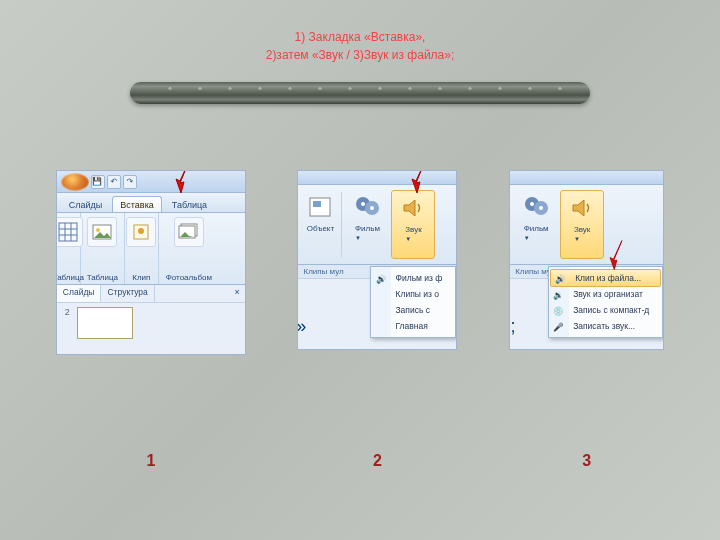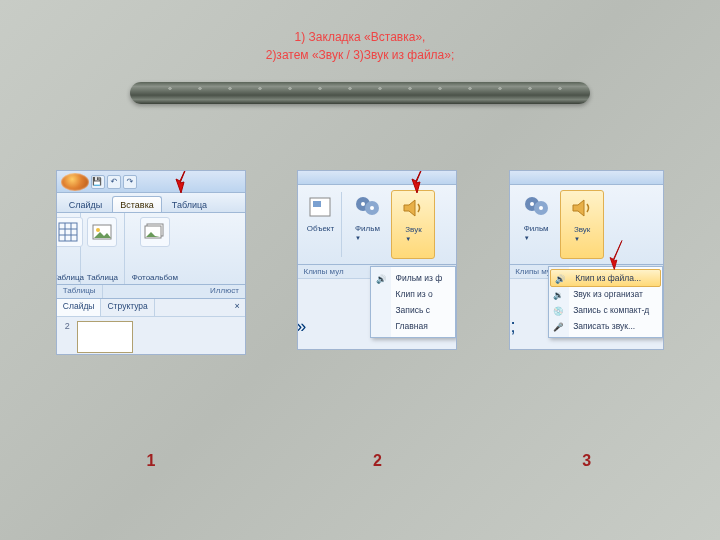--- a/index.html
+++ b/index.html
@@ -109,34 +109,39 @@
       <div class="rgrp" style="width:44px">
         <div class="rgrp-ico">
             <svg width="20" height="16">
               <rect x="1" y="1" width="18" height="14" fill="#fff" stroke="#888"></rect>
               <circle cx="6" cy="6" r="2" fill="#f0c040"></circle>
               <path d="M2 14 L8 8 L12 12 L15 9 L19 14 Z" fill="#6a9a5a"></path>
             </svg>
           </div>
         <div class="rgrp-lbl">Таблица</div>
       </div>
+      <div class="rgrp" style="width:34px">
+        <div class="rgrp-ico">
+            <svg width="18" height="18">
+              <rect x="2" y="2" width="14" height="14" fill="#fffbe8" stroke="#c0a040"></rect>
+              <circle cx="9" cy="8" r="3" fill="#e0a030"></circle>
+            </svg>
+          </div>
+        <div class="rgrp-lbl">Клип</div>
+      </div>
       <div class="rgrp" style="width:60px;border-right:none">
         <div class="rgrp-ico">
             <svg width="22" height="18">
               <rect x="3" y="1" width="16" height="12" fill="#fff" stroke="#888"></rect>
               <rect x="1" y="3" width="16" height="12" fill="#fff" stroke="#888"></rect>
               <path d="M2 14 L7 9 L11 13 L16 14 Z" fill="#6a9a5a"></path>
             </svg>
           </div>
         <div class="rgrp-lbl">Фотоальбом</div>
       </div>
-    </div>
-    <div class="grplbl">
-      <span style="width:46px">Таблицы</span>
-      <span style="flex:1;text-align:right;border:none">Иллюст</span>
     </div>
     <div class="slidetabs">
       <div class="stab active">Слайды</div>
       <div class="stab">Структура</div>
       <div class="close-x">×</div>
     </div>
     <div class="thumb-area">
       <div class="thumb-n">2</div>
       <div class="thumb"></div>
     </div>
@@ -177,21 +182,21 @@
               <path d="M3 9 L8 9 L14 4 L14 20 L8 15 L3 15 Z" fill="#e8b048" stroke="#b88020"></path>
               <path d="M17 8 Q20 12 17 16" fill="none" stroke="#b88020" stroke-width="1.5"></path>
             </svg>
           </div>
         <div class="bigbtn-lbl"><span>Звук</span><br><span class="dd-arrow">▼</span></div>
       </div>
     </div>
     <div class="grpf">Клипы мул</div>
     <div class="menu">
       <div class="mitem"><span class="mico">🔊</span><span>Фильм из ф</span></div>
-      <div class="mitem"><span>Клип из о</span></div>
+      <div class="mitem"><span>Клипы из о</span></div>
       <div class="mitem"><span>Запись с</span></div>
       <div class="mitem"><span>Главная</span></div>
     </div>
     <div class="undertext">вка»</div>
   </div>
 
   <div class="shot s3">
     <div class="arrow" style="left:95px;top:65px;transform:scale(.85)">
       <svg viewBox="0 0 22 38">
           <path d="M18 2 L8 26 L12 25 L9 36 L4 22 L8 24 Z" fill="#d81010" stroke="#a00" stroke-width="1"></path>

